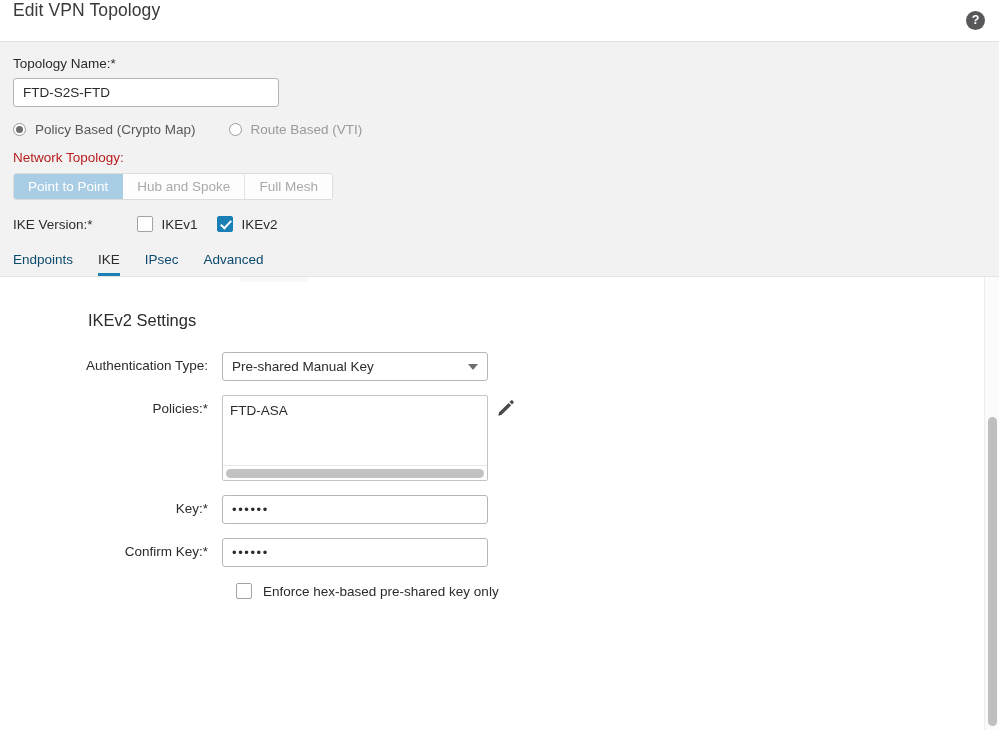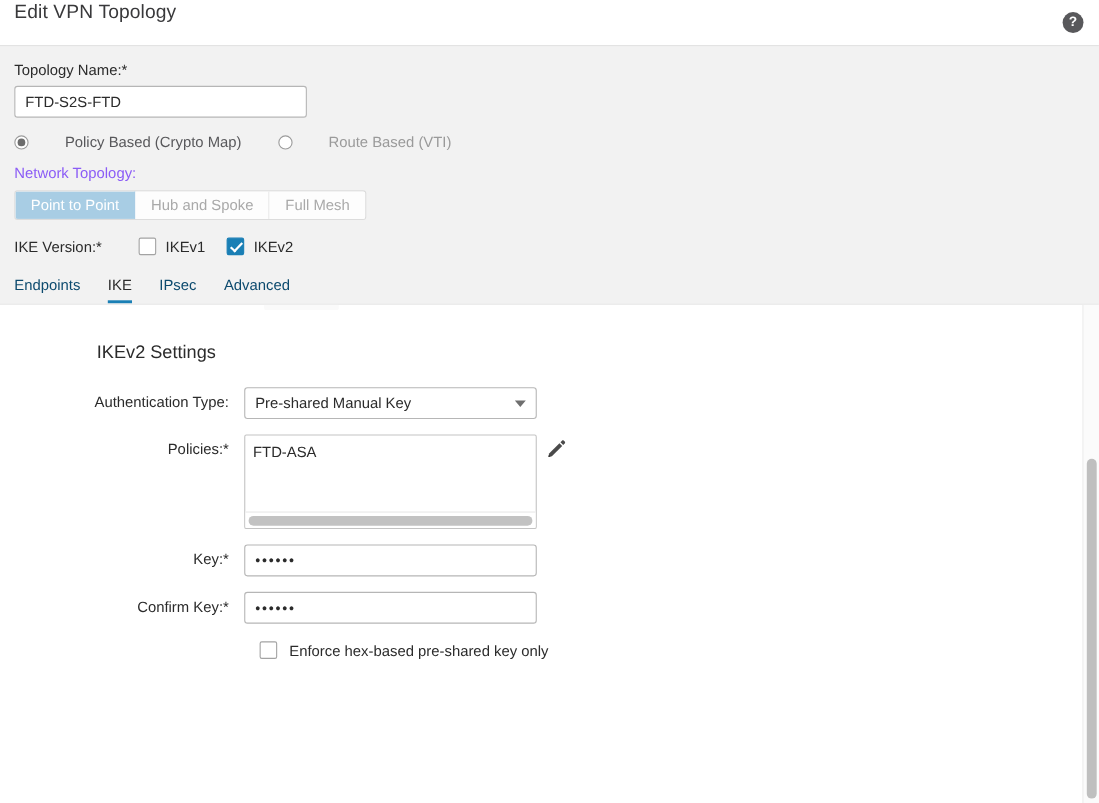--- a/index.html
+++ b/index.html
@@ -104,26 +104,26 @@
   }
   .radio.checked::after {
     content: "";
     position: absolute;
     left: 50%; top: 50%;
     width: 7px; height: 7px;
     margin: -3.5px 0 0 -3.5px;
     background: #6d6d6d;
     border-radius: 50%;
   }
-  .radio-label { font-size: 13.5px; color: #58585b; margin-left: 24px; }
+  .radio-label { font-size: 13.5px; color: #58585b; }
   .radio-label.muted { color: #9a9a9a; }
 
   .section-label {
     font-size: 13.5px;
-    color: #8b5cf6;
+    color: #b91c1c;
     margin-top: 13px;
     margin-bottom: 8px;
   }
 
   .segmented {
     display: inline-flex;
     border-radius: 3px;
     overflow: hidden;
     border: 1px solid #dcdcdc;
     background: #fff;
@@ -151,21 +151,21 @@
 
   .ike-row {
     display: flex;
     align-items: center;
     margin-top: 16px;
     padding-bottom: 14px;
   }
   .ike-row .lbl {
     font-size: 13.5px;
     color: #2b2b2b;
-    margin-right: 33px;
+    margin-right: 44px;
   }
   .cb-item {
     display: flex;
     align-items: center;
     margin-right: 19px;
     cursor: pointer;
   }
   .checkbox {
     width: 16px; height: 16px;
     border: 1px solid #a3a3a3;

